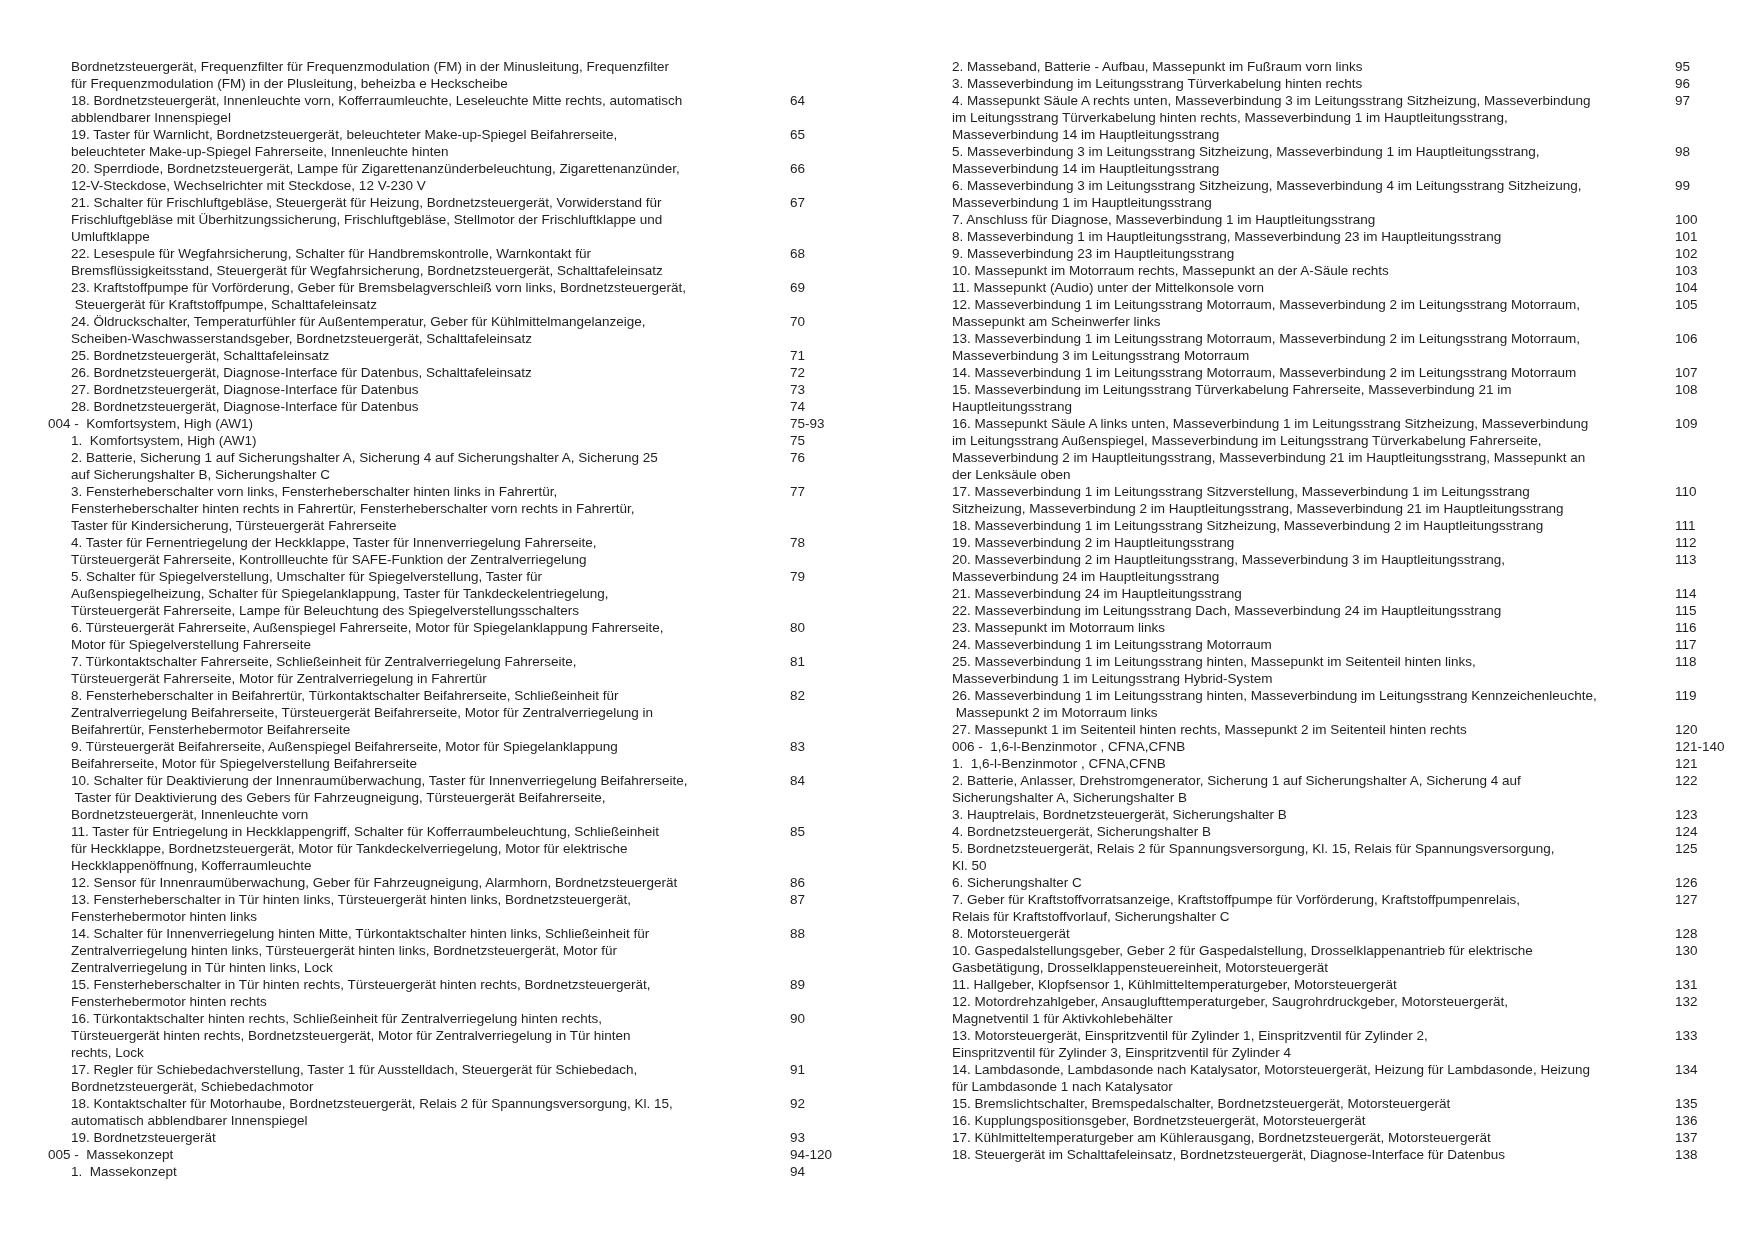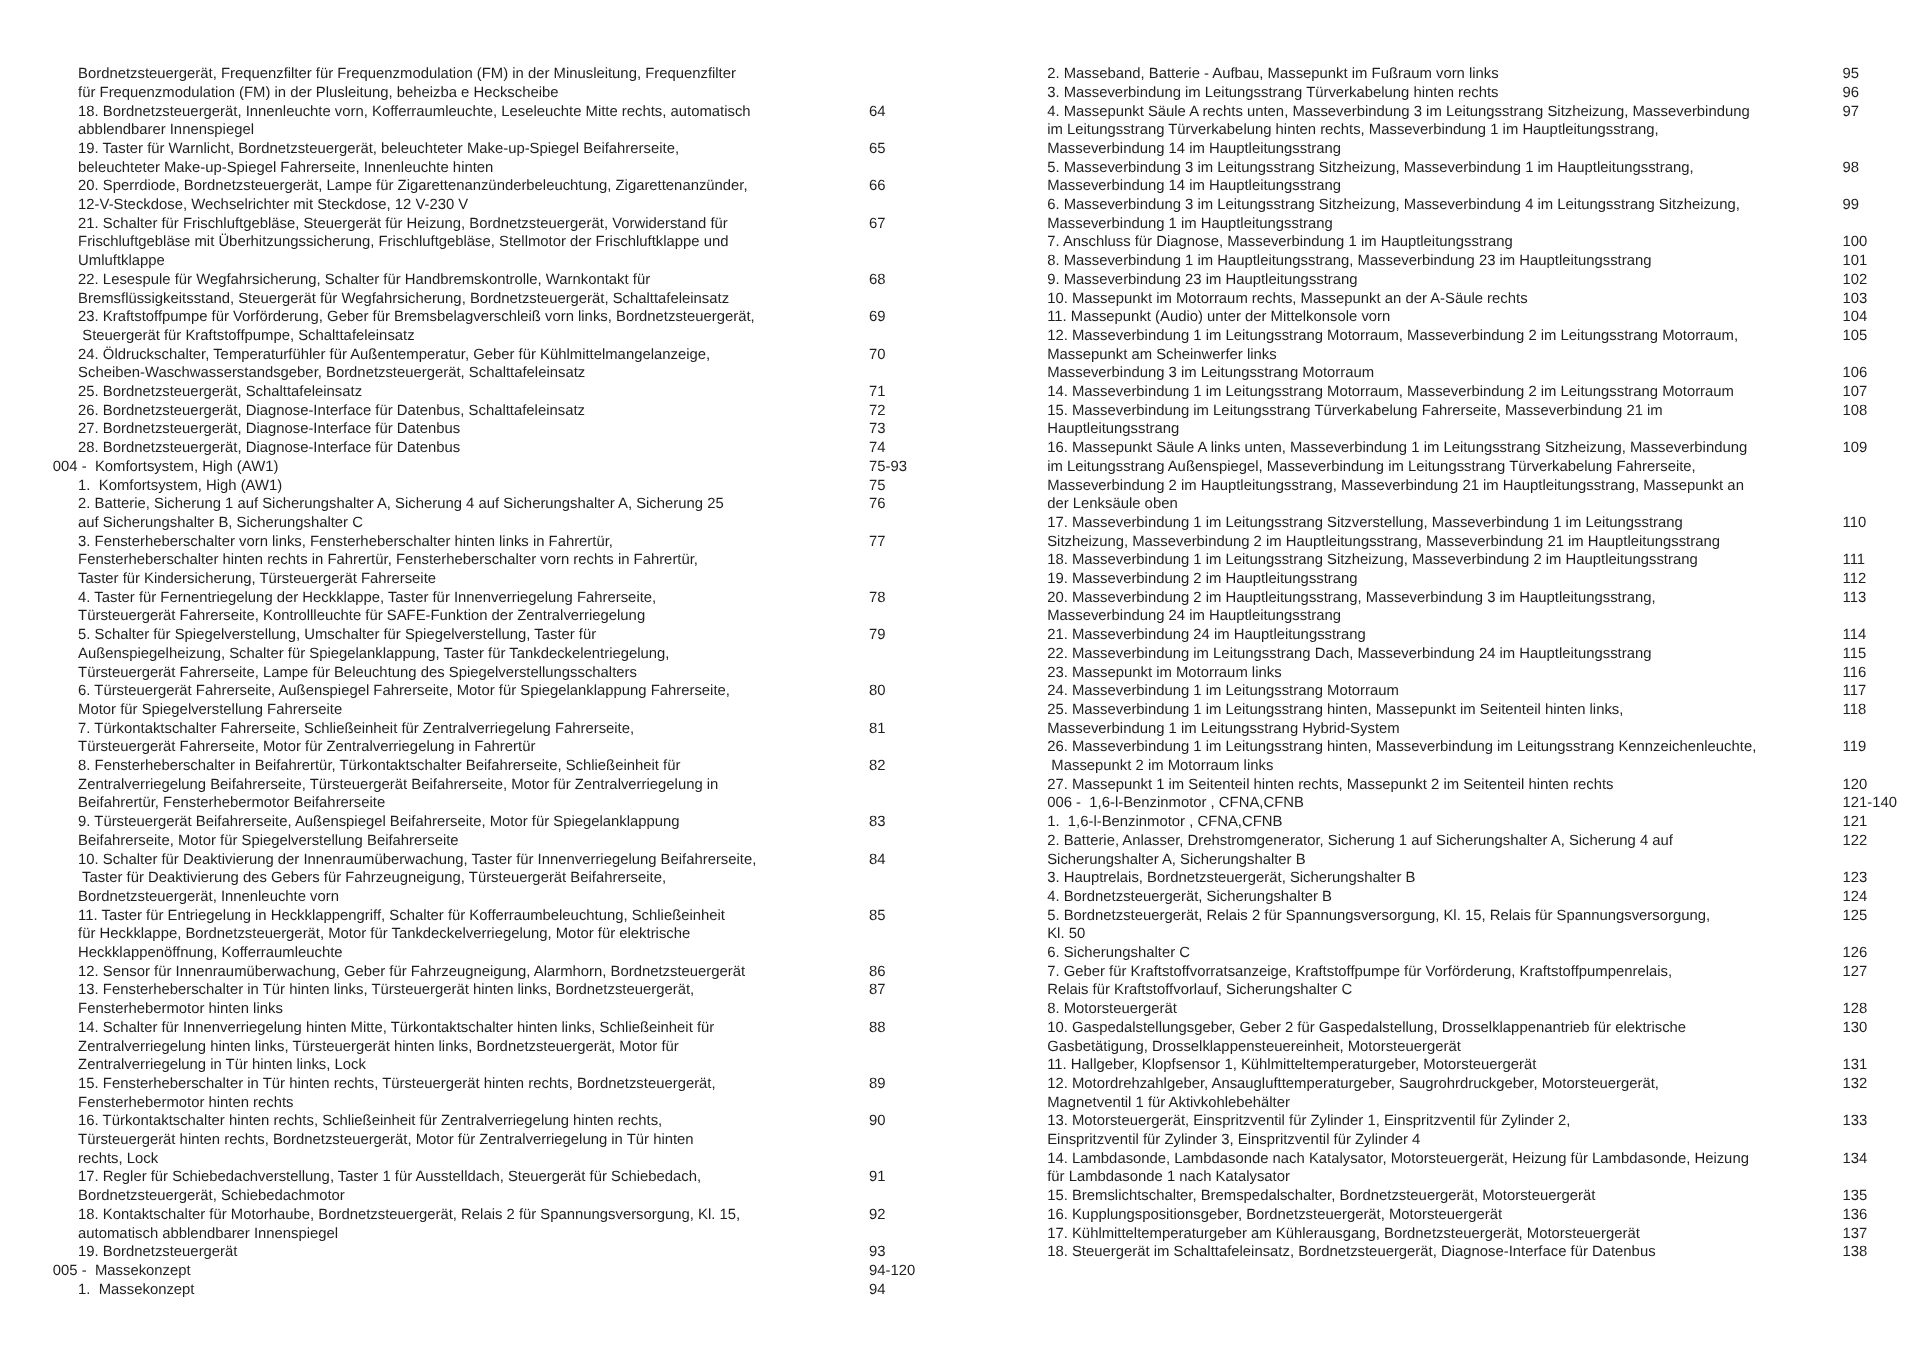--- a/index.html
+++ b/index.html
@@ -260,20 +260,21 @@
       <div class="entry">
         <div class="ln">11. Massepunkt (Audio) unter der Mittelkonsole vorn</div>
         <span class="pg">104</span>
       </div>
       <div class="entry">
         <div class="ln">12. Masseverbindung 1 im Leitungsstrang Motorraum, Masseverbindung 2 im Leitungsstrang Motorraum,</div>
         <div class="ln">Massepunkt am Scheinwerfer links</div>
         <span class="pg">105</span>
       </div>
       <div class="entry">
+        <div class="ln">13. Masseverbindung 1 im Leitungsstrang Motorraum, Masseverbindung 2 im Leitungsstrang Motorraum,</div>
         <div class="ln">Masseverbindung 3 im Leitungsstrang Motorraum</div>
         <span class="pg">106</span>
       </div>
       <div class="entry">
         <div class="ln">14. Masseverbindung 1 im Leitungsstrang Motorraum, Masseverbindung 2 im Leitungsstrang Motorraum</div>
         <span class="pg">107</span>
       </div>
       <div class="entry">
         <div class="ln">15. Masseverbindung im Leitungsstrang Türverkabelung Fahrerseite, Masseverbindung 21 im</div>
         <div class="ln">Hauptleitungsstrang</div>

